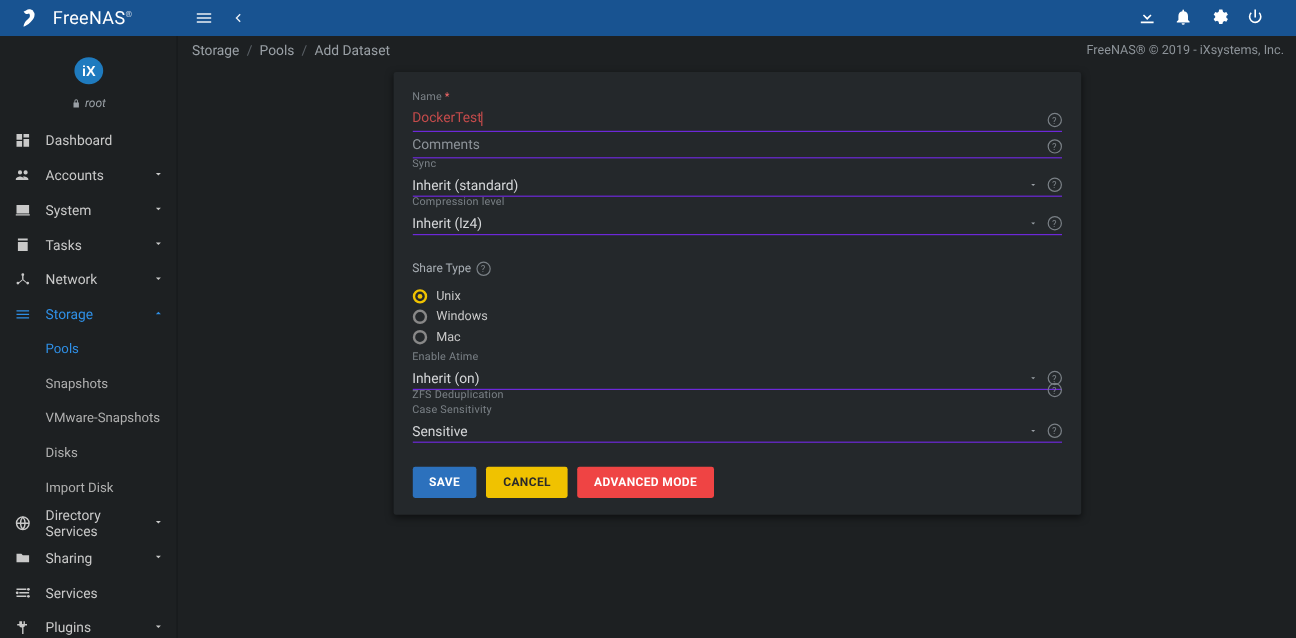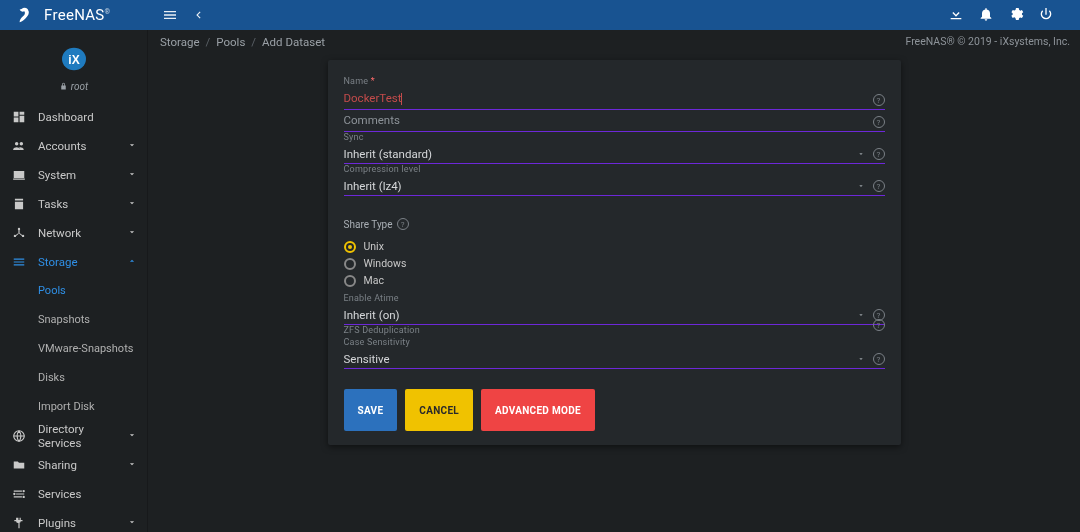--- a/index.html
+++ b/index.html
@@ -113,21 +113,21 @@
   .radio-outer{
     width:12px; height:12px; border-radius:50%;
     border:2px solid #888; position:relative;
   }
   .radio-outer.on{ border-color:#f0c200; }
   .radio-outer.on::after{
     content:''; position:absolute; inset:2px; border-radius:50%; background:#f0c200;
   }
   .btn-row{ display:flex; gap:8px; margin-top:20px; }
   .btn{
-    height:42px; padding:0 14px; font-size:10px; font-weight:700; letter-spacing:.3px;
+    height:26px; padding:0 14px; font-size:10px; font-weight:700; letter-spacing:.3px;
     border:none; border-radius:2px; cursor:pointer; font-family:inherit;text-align:right;
   }
   .btn-save{ background:#2c71bd; color:#fff; }
   .btn-cancel{ background:#f0c200; color:#2a2a2a; }
   .btn-adv{ background:#ef4444; color:#fff; }
 </style>
 </head>
 <body>
 
 <div class="topbar">

